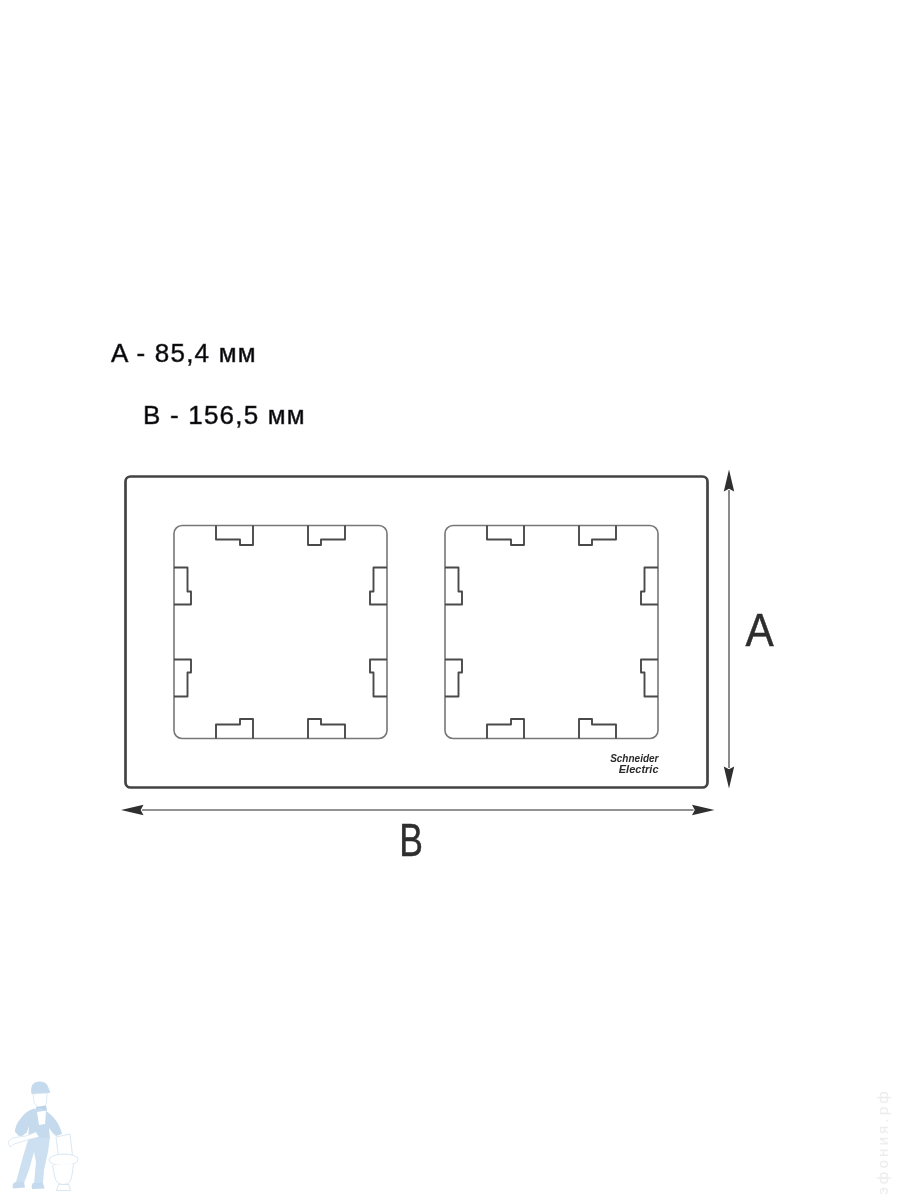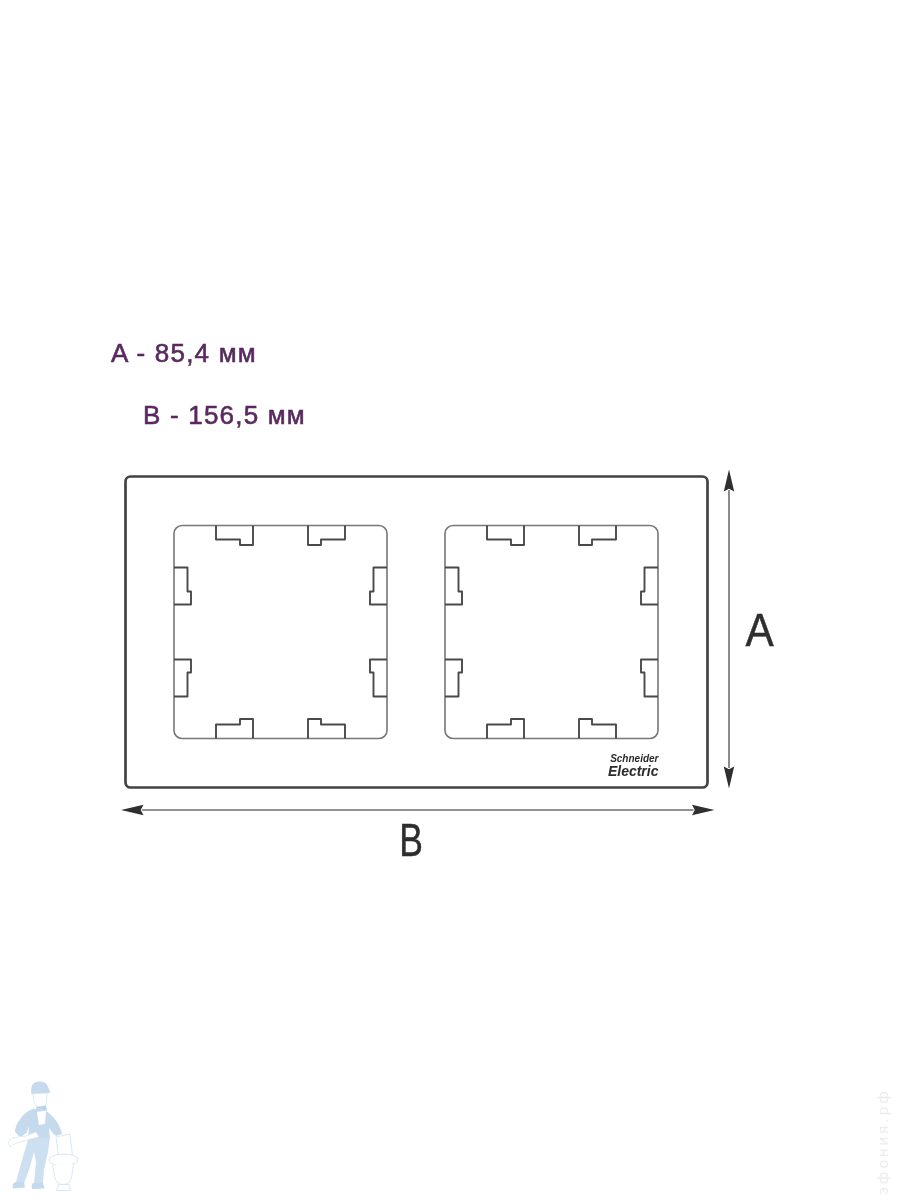--- a/index.html
+++ b/index.html
@@ -1,17 +1,17 @@
 <!DOCTYPE html>
 <html><head>
 <meta charset="utf-8">
 <style>
   html,body{margin:0;padding:0;background:#ffffff;width:900px;height:1200px;overflow:hidden;}
   body{font-family:"Liberation Sans", sans-serif;position:relative;}
-  .dim{position:absolute;color:#701a75;font-size:26px;line-height:1;white-space:nowrap;
+  .dim{position:absolute;color:#000000;font-size:26px;line-height:1;white-space:nowrap;
        -webkit-text-stroke:0.6px #3a3a40;}
   #svgmain{position:absolute;left:0;top:0;filter:blur(0.45px);}
   .dim{filter:blur(0.35px);}
   .sch{position:absolute;color:#2b2b2b;font-weight:bold;font-style:italic;
        text-align:left;filter:blur(0.5px);line-height:1;}
   .wm{position:absolute;color:#ebebeb;font-size:15px;letter-spacing:3.2px;
       transform:rotate(-90deg);transform-origin:center center;white-space:nowrap;
       filter:blur(0.5px);}
 </style>
 </head>
@@ -52,21 +52,21 @@
       </g>
     </g>
 
     <g fill="#2e2e2e" stroke="#2e2e2e" stroke-width="0.5" font-family="Liberation Sans, sans-serif" font-size="45.5" text-anchor="middle">
       <text transform="translate(759.5,645.5) scale(0.93,1)">A</text>
       <text transform="translate(411,855.5) scale(0.78,1)">B</text>
     </g>
   </svg>
 
   <div class="sch" style="right:241.5px;top:754px;font-size:10px;">Schneider</div>
-  <div class="sch" style="right:241.5px;top:763.5px;font-size:14px;">Electric</div>
+  <div class="sch" style="right:241.5px;top:763.5px;font-size:11px;">Electric</div>
 
   <svg style="position:absolute;left:6px;top:1080px;filter:blur(0.6px);opacity:0.7;" width="80" height="115" viewBox="0 0 80 115" xmlns="http://www.w3.org/2000/svg">
     <g stroke="#c3daee" stroke-width="0.9" stroke-linejoin="round" transform="translate(6,0)">
 
       <path d="M44 57 L58 54 L61 80 L47 82 Z" fill="#ffffff"></path>
       <path d="M37 80 Q38 75 51 74 Q65 74.5 66 79 Q66.5 84.5 52 85.5 Q38 85.5 37 80 Z" fill="#ffffff"></path>
       <path d="M40.5 85 L42.5 96 Q44 104.5 51.5 104.5 Q59 104.5 60 95 L61.5 84" fill="#ffffff"></path>
       <path d="M46.5 104.5 L44.5 110.5 L58.5 110.5 L57 104.5 Z" fill="#ffffff"></path>
     </g>
     <g stroke="none">

